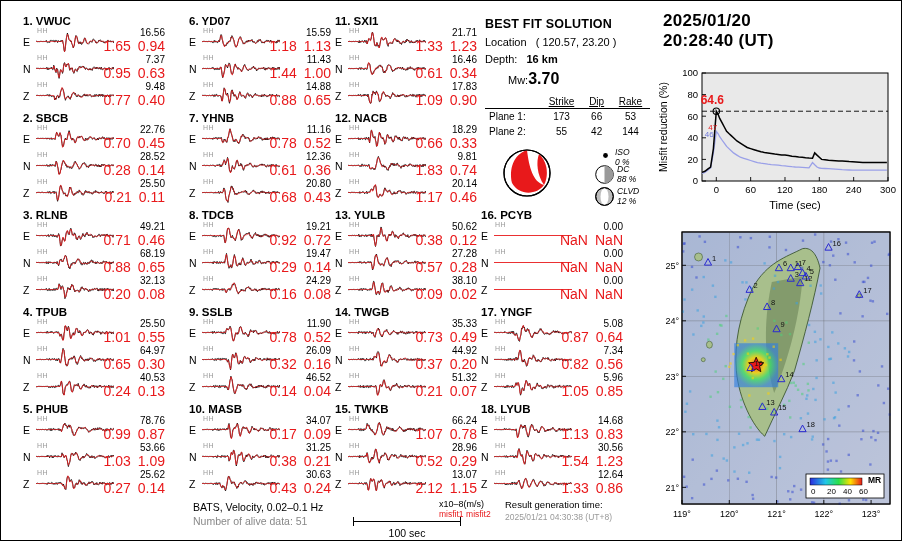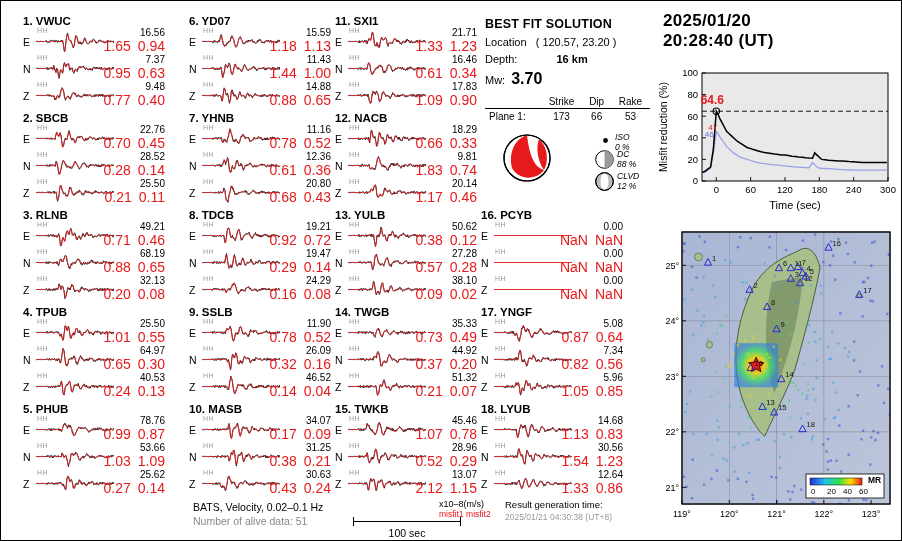--- a/index.html
+++ b/index.html
@@ -19,23 +19,23 @@
   .num-bot{position:absolute;right:0;top:10px;font-size:14px;color:#e8191b;text-align:right;white-space:nowrap;}
   .num-bot .m2{color:#e8191b;margin-left:7px;}
   .nan .m1,.nan .m2{color:#e8191b;}
 
   
   #bfs{position:absolute;left:484px;top:16px;width:165px;}
   #bfs .hdr{font-size:12.5px;font-weight:bold;letter-spacing:.2px;}
   #bfs .line{font-size:11px;margin-top:5px;}
   #bfs .line b{font-weight:bold;}
   .big{font-size:16px;font-weight:bold;}
-  .mwrow{display:flex;align-items:baseline;gap:6px;margin-top:2px;}
+  .mwrow{display:flex;align-items:baseline;margin-top:2px;margin-left:23px;}
   table.sdr{border-collapse:collapse;margin-top:8px;font-size:10px;width:100%;}
-  table.sdr th{font-weight:normal;text-align:center;padding:0 4px 1px 4px;}
+  table.sdr th{font-weight:normal;text-align:center;padding:0 4px 1px 4px;text-decoration:underline;}
   table.sdr td{text-align:center;padding:2px 4px;}
   table.sdr td.pl{text-align:left;}
   table.sdr tr.hdr-row th{border-bottom:1px solid #000;}
 
   
   .bb-area{position:relative;height:62px;margin-top:8px;font-style:italic;}
   .bb-main{position:absolute;left:18px;top:2px;}
   .pct{position:absolute;font-size:8.5px;line-height:1.15;}
 
   
@@ -623,21 +623,21 @@
         <div class="st-title">15. TWKB</div>
         <div class="comp-row">
           <span class="comp-label">E</span>
           <span class="hh-label">HH</span>
           <span class="trace">
             <svg width="78" height="27" viewBox="0 0 78 27">
               <path d="M0.0 13.4 L0.5 13.6 L1.0 13.7 L1.5 13.3 L2.0 13.6 L2.5 13.5 L2.9 13.8 L3.4 13.7 L3.9 13.4 L4.4 13.7 L4.9 13.5 L5.4 13.6 L5.9 13.5 L6.4 13.5 L6.9 13.2 L7.4 13.4 L7.8 13.7 L8.3 13.6 L8.8 13.7 L9.3 13.4 L9.8 13.3 L10.3 13.0 L10.8 12.4 L11.3 14.4 L11.8 14.3 L12.3 14.6 L12.8 12.5 L13.2 12.7 L13.7 14.7 L14.2 14.6 L14.7 13.2 L15.2 13.0 L15.7 14.8 L16.2 12.6 L16.7 13.6 L17.2 13.5 L17.7 13.0 L18.2 12.7 L18.6 10.2 L19.1 7.3 L19.6 8.9 L20.1 10.2 L20.6 8.9 L21.1 9.0 L21.6 12.7 L22.1 11.7 L22.6 13.9 L23.1 14.7 L23.5 14.8 L24.0 13.2 L24.5 16.1 L25.0 15.4 L25.5 16.7 L26.0 16.3 L26.5 18.7 L27.0 18.6 L27.5 18.1 L28.0 17.0 L28.5 15.6 L28.9 14.9 L29.4 13.0 L29.9 9.6 L30.4 7.3 L30.9 7.7 L31.4 6.4 L31.9 8.8 L32.4 8.4 L32.9 11.8 L33.4 12.9 L33.8 15.8 L34.3 17.8 L34.8 17.5 L35.3 19.3 L35.8 18.7 L36.3 18.4 L36.8 15.2 L37.3 15.8 L37.8 14.7 L38.3 12.6 L38.8 10.6 L39.2 12.6 L39.7 12.2 L40.2 12.9 L40.7 11.3 L41.2 13.4 L41.7 12.1 L42.2 11.9 L42.7 12.4 L43.2 14.5 L43.7 14.0 L44.2 12.2 L44.6 14.7 L45.1 12.7 L45.6 14.9 L46.1 15.3 L46.6 14.3 L47.1 15.2 L47.6 14.4 L48.1 15.2 L48.6 13.8 L49.1 13.3 L49.5 13.2 L50.0 12.6 L50.5 12.4 L51.0 11.8 L51.5 10.4 L52.0 12.0 L52.5 11.7 L53.0 12.4 L53.5 12.2 L54.0 14.0 L54.5 14.1 L54.9 14.2 L55.4 15.7 L55.9 13.7 L56.4 15.5 L56.9 13.9 L57.4 15.3 L57.9 13.3 L58.4 14.7 L58.9 14.0 L59.4 12.7 L59.8 14.0 L60.3 12.5 L60.8 13.8 L61.3 12.3 L61.8 12.6 L62.3 14.2 L62.8 12.1 L63.3 12.4 L63.8 13.8 L64.3 13.3 L64.8 14.3 L65.2 12.2 L65.7 13.1 L66.2 12.6 L66.7 15.0 L67.2 13.8 L67.7 15.3 L68.2 14.8 L68.7 13.2 L69.2 13.6 L69.7 13.1 L70.2 12.5 L70.6 14.5 L71.1 11.9 L71.6 14.1 L72.1 11.7 L72.6 13.3 L73.1 12.7 L73.6 12.8 L74.1 13.3 L74.6 12.6 L75.1 14.1 L75.5 14.8 L76.0 14.7 L76.5 14.6 L77.0 13.6 L77.5 13.1 L78.0 14.5" fill="none" stroke="#000" stroke-width="0.8"></path>
               <path d="M0.0 13.5 L0.5 13.5 L1.0 13.5 L1.5 13.5 L2.0 13.5 L2.5 13.5 L2.9 13.5 L3.4 13.5 L3.9 13.5 L4.4 13.5 L4.9 13.5 L5.4 13.5 L5.9 13.5 L6.4 13.5 L6.9 13.5 L7.4 13.5 L7.8 13.5 L8.3 13.5 L8.8 13.5 L9.3 13.5 L9.8 13.5 L10.3 13.5 L10.8 13.5 L11.3 13.5 L11.8 13.5 L12.3 13.5 L12.8 13.5 L13.2 13.5 L13.7 13.5 L14.2 13.5 L14.7 13.5 L15.2 13.5 L15.7 13.5 L16.2 13.5 L16.7 13.5 L17.2 13.5 L17.7 13.2 L18.2 12.0 L18.6 9.8 L19.1 8.5 L19.6 8.6 L20.1 9.0 L20.6 10.0 L21.1 10.2 L21.6 12.4 L22.1 12.8 L22.6 13.6 L23.1 14.2 L23.5 14.2 L24.0 14.3 L24.5 15.2 L25.0 16.0 L25.5 16.6 L26.0 16.7 L26.5 17.5 L27.0 18.8 L27.5 18.8 L28.0 17.2 L28.5 16.5 L28.9 14.0 L29.4 12.6 L29.9 10.3 L30.4 8.3 L30.9 7.0 L31.4 6.9 L31.9 7.9 L32.4 9.3 L32.9 10.7 L33.4 13.2 L33.8 14.9 L34.3 16.9 L34.8 18.2 L35.3 18.7 L35.8 18.6 L36.3 17.4 L36.8 16.5 L37.3 15.1 L37.8 13.5 L38.3 12.2 L38.8 11.6 L39.2 11.4 L39.7 11.5 L40.2 11.6 L40.7 11.8 L41.2 12.4 L41.7 12.8 L42.2 12.8 L42.7 12.7 L43.2 13.3 L43.7 13.3 L44.2 13.3 L44.6 13.5 L45.1 13.8 L45.6 14.1 L46.1 14.5 L46.6 15.2 L47.1 15.3 L47.6 15.3 L48.1 15.1 L48.6 15.0 L49.1 14.3 L49.5 13.6 L50.0 12.9 L50.5 12.2 L51.0 11.7 L51.5 11.4 L52.0 11.5 L52.5 11.6 L53.0 12.3 L53.5 13.0 L54.0 13.6 L54.5 14.3 L54.9 14.6 L55.4 14.8 L55.9 14.9 L56.4 14.8 L56.9 14.5 L57.4 14.3 L57.9 13.9 L58.4 13.6 L58.9 13.3 L59.4 13.1 L59.8 13.1 L60.3 13.1 L60.8 13.0 L61.3 13.1 L61.8 13.2 L62.3 13.2 L62.8 13.2 L63.3 13.1 L63.8 13.2 L64.3 13.2 L64.8 13.3 L65.2 13.3 L65.7 13.6 L66.2 13.7 L66.7 13.9 L67.2 14.1 L67.7 14.2 L68.2 14.2 L68.7 14.1 L69.2 14.0 L69.7 13.8 L70.2 13.5 L70.6 13.2 L71.1 13.0 L71.6 12.9 L72.1 12.9 L72.6 12.9 L73.1 13.0 L73.6 13.2 L74.1 13.4 L74.6 13.5 L75.1 13.8 L75.5 13.9 L76.0 13.9 L76.5 13.9 L77.0 13.8 L77.5 13.8 L78.0 13.6" fill="none" stroke="#e8191b" stroke-width="0.85"></path>
             </svg>
           </span>
-          <span class="num-top">45.46</span>
+          <span class="num-top">66.24</span>
           <span class="num-bot"><span class="m1">1.07</span><span class="m2">0.78</span></span>
         </div>
         <div class="comp-row">
           <span class="comp-label">N</span>
           <span class="hh-label">HH</span>
           <span class="trace">
             <svg width="78" height="27" viewBox="0 0 78 27">
               <path d="M0.0 13.4 L0.5 13.7 L1.0 13.3 L1.5 13.3 L2.0 13.3 L2.5 13.7 L2.9 13.7 L3.4 13.6 L3.9 13.4 L4.4 13.8 L4.9 13.5 L5.4 13.3 L5.9 13.5 L6.4 13.4 L6.9 13.5 L7.4 13.4 L7.8 13.3 L8.3 13.6 L8.8 13.5 L9.3 13.2 L9.8 13.5 L10.3 13.4 L10.8 13.2 L11.3 14.8 L11.8 12.3 L12.3 14.3 L12.8 13.0 L13.2 14.1 L13.7 13.7 L14.2 12.6 L14.7 13.7 L15.2 13.8 L15.7 14.6 L16.2 13.2 L16.7 13.1 L17.2 13.1 L17.7 12.5 L18.2 13.3 L18.6 10.6 L19.1 9.5 L19.6 10.8 L20.1 15.7 L20.6 17.5 L21.1 18.7 L21.6 20.1 L22.1 17.9 L22.6 17.8 L23.1 15.6 L23.5 14.4 L24.0 16.4 L24.5 14.2 L25.0 16.1 L25.5 15.4 L26.0 13.4 L26.5 10.8 L27.0 7.7 L27.5 6.0 L28.0 6.2 L28.5 8.8 L28.9 8.7 L29.4 14.3 L29.9 15.9 L30.4 16.9 L30.9 18.3 L31.4 20.3 L31.9 16.4 L32.4 15.9 L32.9 13.5 L33.4 14.6 L33.8 12.3 L34.3 12.4 L34.8 12.4 L35.3 13.0 L35.8 13.1 L36.3 11.4 L36.8 9.7 L37.3 10.8 L37.8 10.8 L38.3 12.0 L38.8 13.1 L39.2 14.5 L39.7 17.0 L40.2 15.8 L40.7 17.2 L41.2 16.8 L41.7 14.3 L42.2 14.6 L42.7 13.8 L43.2 11.9 L43.7 11.3 L44.2 11.8 L44.6 11.6 L45.1 12.1 L45.6 12.6 L46.1 13.8 L46.6 11.5 L47.1 13.0 L47.6 11.9 L48.1 12.1 L48.6 14.7 L49.1 15.3 L49.5 14.6 L50.0 14.4 L50.5 14.0 L51.0 14.2 L51.5 13.9 L52.0 13.1 L52.5 11.7 L53.0 11.3 L53.5 13.6 L54.0 13.3 L54.5 13.7 L54.9 12.6 L55.4 13.1 L55.9 14.4 L56.4 12.8 L56.9 13.1 L57.4 14.6 L57.9 12.2 L58.4 13.8 L58.9 14.4 L59.4 15.3 L59.8 14.3 L60.3 13.8 L60.8 13.1 L61.3 12.7 L61.8 12.2 L62.3 14.1 L62.8 13.0 L63.3 13.7 L63.8 12.3 L64.3 11.9 L64.8 14.0 L65.2 13.1 L65.7 13.4 L66.2 12.8 L66.7 12.5 L67.2 13.4 L67.7 13.7 L68.2 12.7 L68.7 14.7 L69.2 13.5 L69.7 14.6 L70.2 14.8 L70.6 13.7 L71.1 13.7 L71.6 13.3 L72.1 13.5 L72.6 12.3 L73.1 13.7 L73.6 14.3 L74.1 12.6 L74.6 13.7 L75.1 13.9 L75.5 13.3 L76.0 13.1 L76.5 13.1 L77.0 12.4 L77.5 12.7 L78.0 14.5" fill="none" stroke="#000" stroke-width="0.8"></path>
               <path d="M0.0 13.5 L0.5 13.5 L1.0 13.5 L1.5 13.5 L2.0 13.5 L2.5 13.5 L2.9 13.5 L3.4 13.5 L3.9 13.5 L4.4 13.5 L4.9 13.5 L5.4 13.5 L5.9 13.5 L6.4 13.5 L6.9 13.5 L7.4 13.5 L7.8 13.5 L8.3 13.5 L8.8 13.5 L9.3 13.5 L9.8 13.5 L10.3 13.5 L10.8 13.5 L11.3 13.5 L11.8 13.5 L12.3 13.5 L12.8 13.5 L13.2 13.5 L13.7 13.5 L14.2 13.5 L14.7 13.5 L15.2 13.5 L15.7 13.5 L16.2 13.5 L16.7 13.5 L17.2 13.5 L17.7 13.5 L18.2 13.5 L18.6 10.8 L19.1 10.0 L19.6 11.9 L20.1 15.1 L20.6 18.3 L21.1 19.7 L21.6 19.2 L22.1 19.0 L22.6 18.0 L23.1 16.4 L23.5 15.0 L24.0 15.6 L24.5 15.0 L25.0 14.9 L25.5 15.1 L26.0 12.3 L26.5 10.7 L27.0 8.3 L27.5 6.9 L28.0 6.0 L28.5 8.1 L28.9 9.7 L29.4 13.1 L29.9 16.2 L30.4 17.9 L30.9 19.5 L31.4 19.0 L31.9 17.3 L32.4 15.6 L32.9 13.9 L33.4 13.5 L33.8 13.1 L34.3 13.2 L34.8 13.0 L35.3 13.1 L35.8 12.2 L36.3 11.6 L36.8 10.7 L37.3 10.3 L37.8 10.4 L38.3 11.6 L38.8 12.5 L39.2 14.4 L39.7 15.9 L40.2 16.4 L40.7 17.1 L41.2 16.3 L41.7 15.4 L42.2 14.1 L42.7 12.9 L43.2 12.7 L43.7 12.2 L44.2 12.4 L44.6 12.8 L45.1 12.8 L45.6 12.8 L46.1 12.8 L46.6 12.7 L47.1 12.5 L47.6 12.4 L48.1 12.9 L48.6 13.5 L49.1 14.3 L49.5 14.9 L50.0 15.1 L50.5 15.2 L51.0 14.8 L51.5 14.3 L52.0 13.6 L52.5 13.0 L53.0 12.6 L53.5 12.4 L54.0 12.7 L54.5 12.8 L54.9 13.0 L55.4 13.2 L55.9 13.3 L56.4 13.4 L56.9 13.3 L57.4 13.3 L57.9 13.5 L58.4 13.8 L58.9 14.0 L59.4 14.2 L59.8 14.4 L60.3 14.3 L60.8 14.1 L61.3 13.7 L61.8 13.3 L62.3 12.9 L62.8 12.8 L63.3 12.8 L63.8 13.0 L64.3 13.1 L64.8 13.4 L65.2 13.5 L65.7 13.6 L66.2 13.6 L66.7 13.6 L67.2 13.6 L67.7 13.7 L68.2 13.7 L68.7 13.8 L69.2 13.8 L69.7 13.8 L70.2 13.8 L70.6 13.6 L71.1 13.5 L71.6 13.3 L72.1 13.1 L72.6 13.1 L73.1 13.1 L73.6 13.2 L74.1 13.4 L74.6 13.5 L75.1 13.6 L75.5 13.7 L76.0 13.6 L76.5 13.6 L77.0 13.6 L77.5 13.6 L78.0 13.6" fill="none" stroke="#e8191b" stroke-width="0.85"></path>
             </svg>
@@ -777,40 +777,46 @@
     </div>
 
   <div id="bfs">
     <div class="hdr">BEST FIT SOLUTION</div>
     <div class="line">
       <span>Location</span>
       <span style="margin-left:6px">( 120.57, 23.20 )</span>
     </div>
     <div class="line">
       <span>Depth:</span>
-      <b style="margin-left:36px">16 km</b>
+      <b style="margin-left:6px">16 km</b>
     </div>
     <div class="line mwrow">
       <span>Mw:</span>
       <span class="big">3.70</span>
     </div>
 
     <table class="sdr">
       <tbody>
           <tr class="hdr-row">
         <th></th>
         <th>Strike</th>
         <th>Dip</th>
         <th>Rake</th>
       </tr>
       <tr>
         <td class="pl">Plane 1:</td>
         <td>173</td>
         <td>66</td>
         <td>53</td>
+      </tr>
+      <tr>
+        <td class="pl">Plane 2:</td>
+        <td>55</td>
+        <td>42</td>
+        <td>144</td>
       </tr>
     </tbody>
       </table>
 
     <div class="bb-area">
 
       <div class="bb-main">
         <svg width="48" height="48" viewBox="0 0 48 48">
           <circle cx="24" cy="24" r="23" fill="#ffffff" stroke="#000" stroke-width="1.2"></circle>
           <path d="M24 1 C10 6 6 20 9 34 C16 47 34 46 41 36 C30 33 26 18 24 1 Z" fill="#e8191b"></path>

